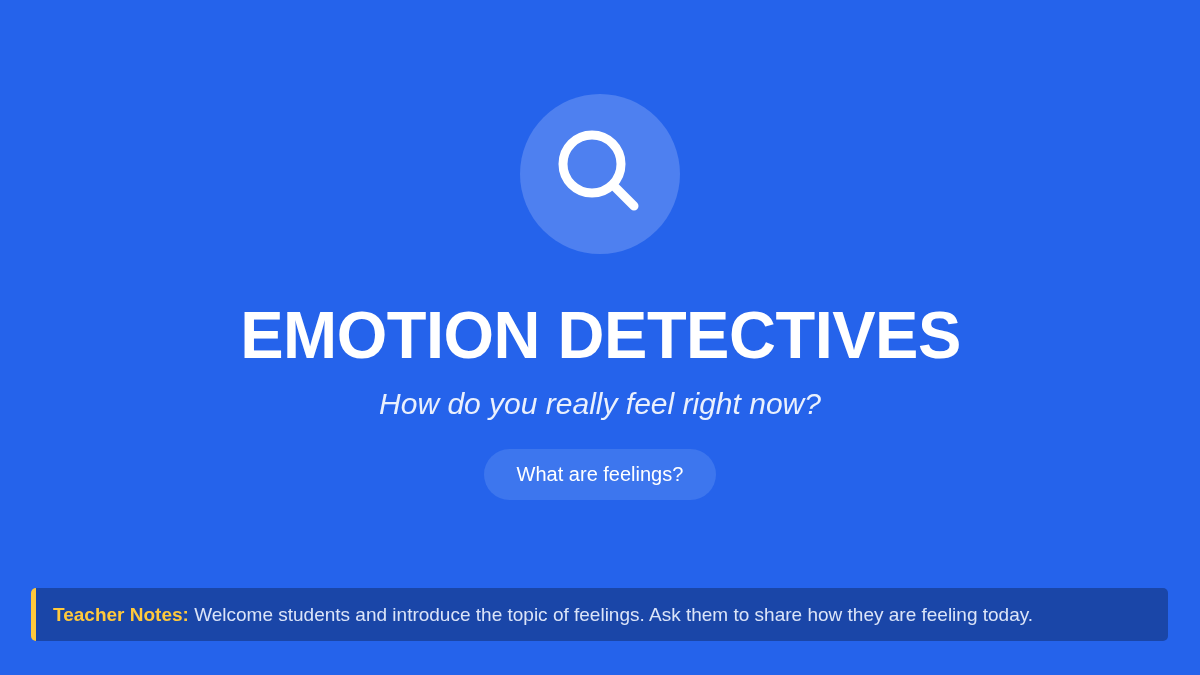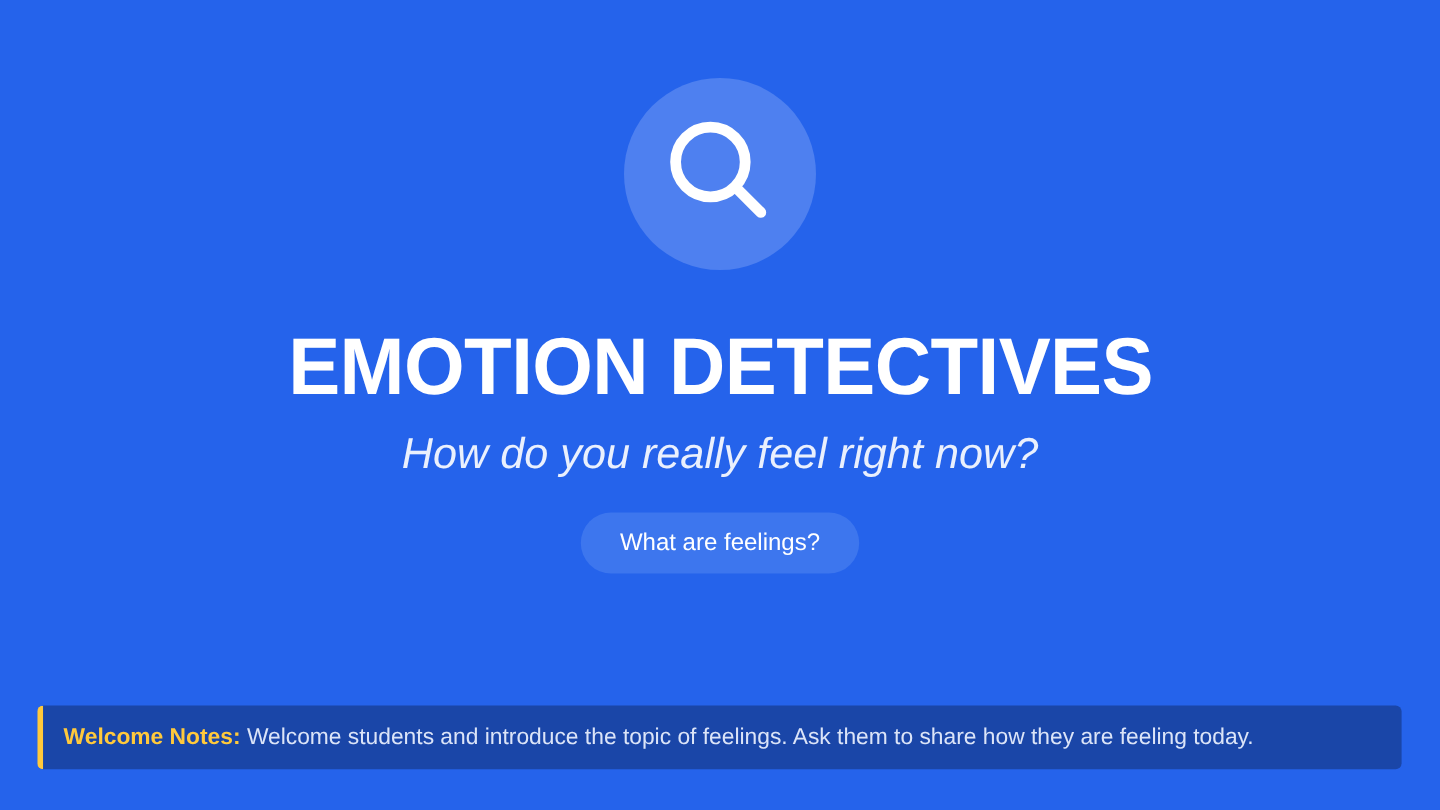--- a/index.html
+++ b/index.html
@@ -26,21 +26,21 @@
   .hero {
     position: absolute;
     left: 0;
     top: 0;
     width: 1200px;
     height: 575px;
     display: flex;
     flex-direction: column;
     align-items: center;
     justify-content: flex-start;
-    padding-top: 65px;
+    padding-top: 94px;
     box-sizing: border-box;
   }
 
   
   .icon-badge {
     width: 160px;
     height: 160px;
     border-radius: 50%;
     background: #4e80f0;
     display: flex;
@@ -66,21 +66,21 @@
     margin-top: 47px;
     white-space: nowrap;
     transform: scaleX(0.97);
   }
 
   
   .slide-subtitle {
     margin: 0;
     padding: 0;
     margin-top: 19px;
-    font-size: 36px;
+    font-size: 30px;
     line-height: 1.1;
     font-style: italic;
     font-weight: 400;
     color: #eaf0fd;
     text-align: center;
     white-space: nowrap;
   }
 
   
   .pill-row {
@@ -154,17 +154,17 @@
     <div class="slide-subtitle">How do you really feel right now?</div>
 
     <div class="pill-row">
       <button class="pill">What are feelings?</button>
     </div>
 
   </div>
 
   <div class="notes-bar">
     <div class="notes-text">
-      <span class="notes-label">Welcome Notes:</span><span> </span><span>Welcome students and introduce the topic of feelings. Ask them to share how they are feeling today.</span>
+      <span class="notes-label">Teacher Notes:</span><span> </span><span>Welcome students and introduce the topic of feelings. Ask them to share how they are feeling today.</span>
     </div>
   </div>
 
 </div>
 
 </body></html>

